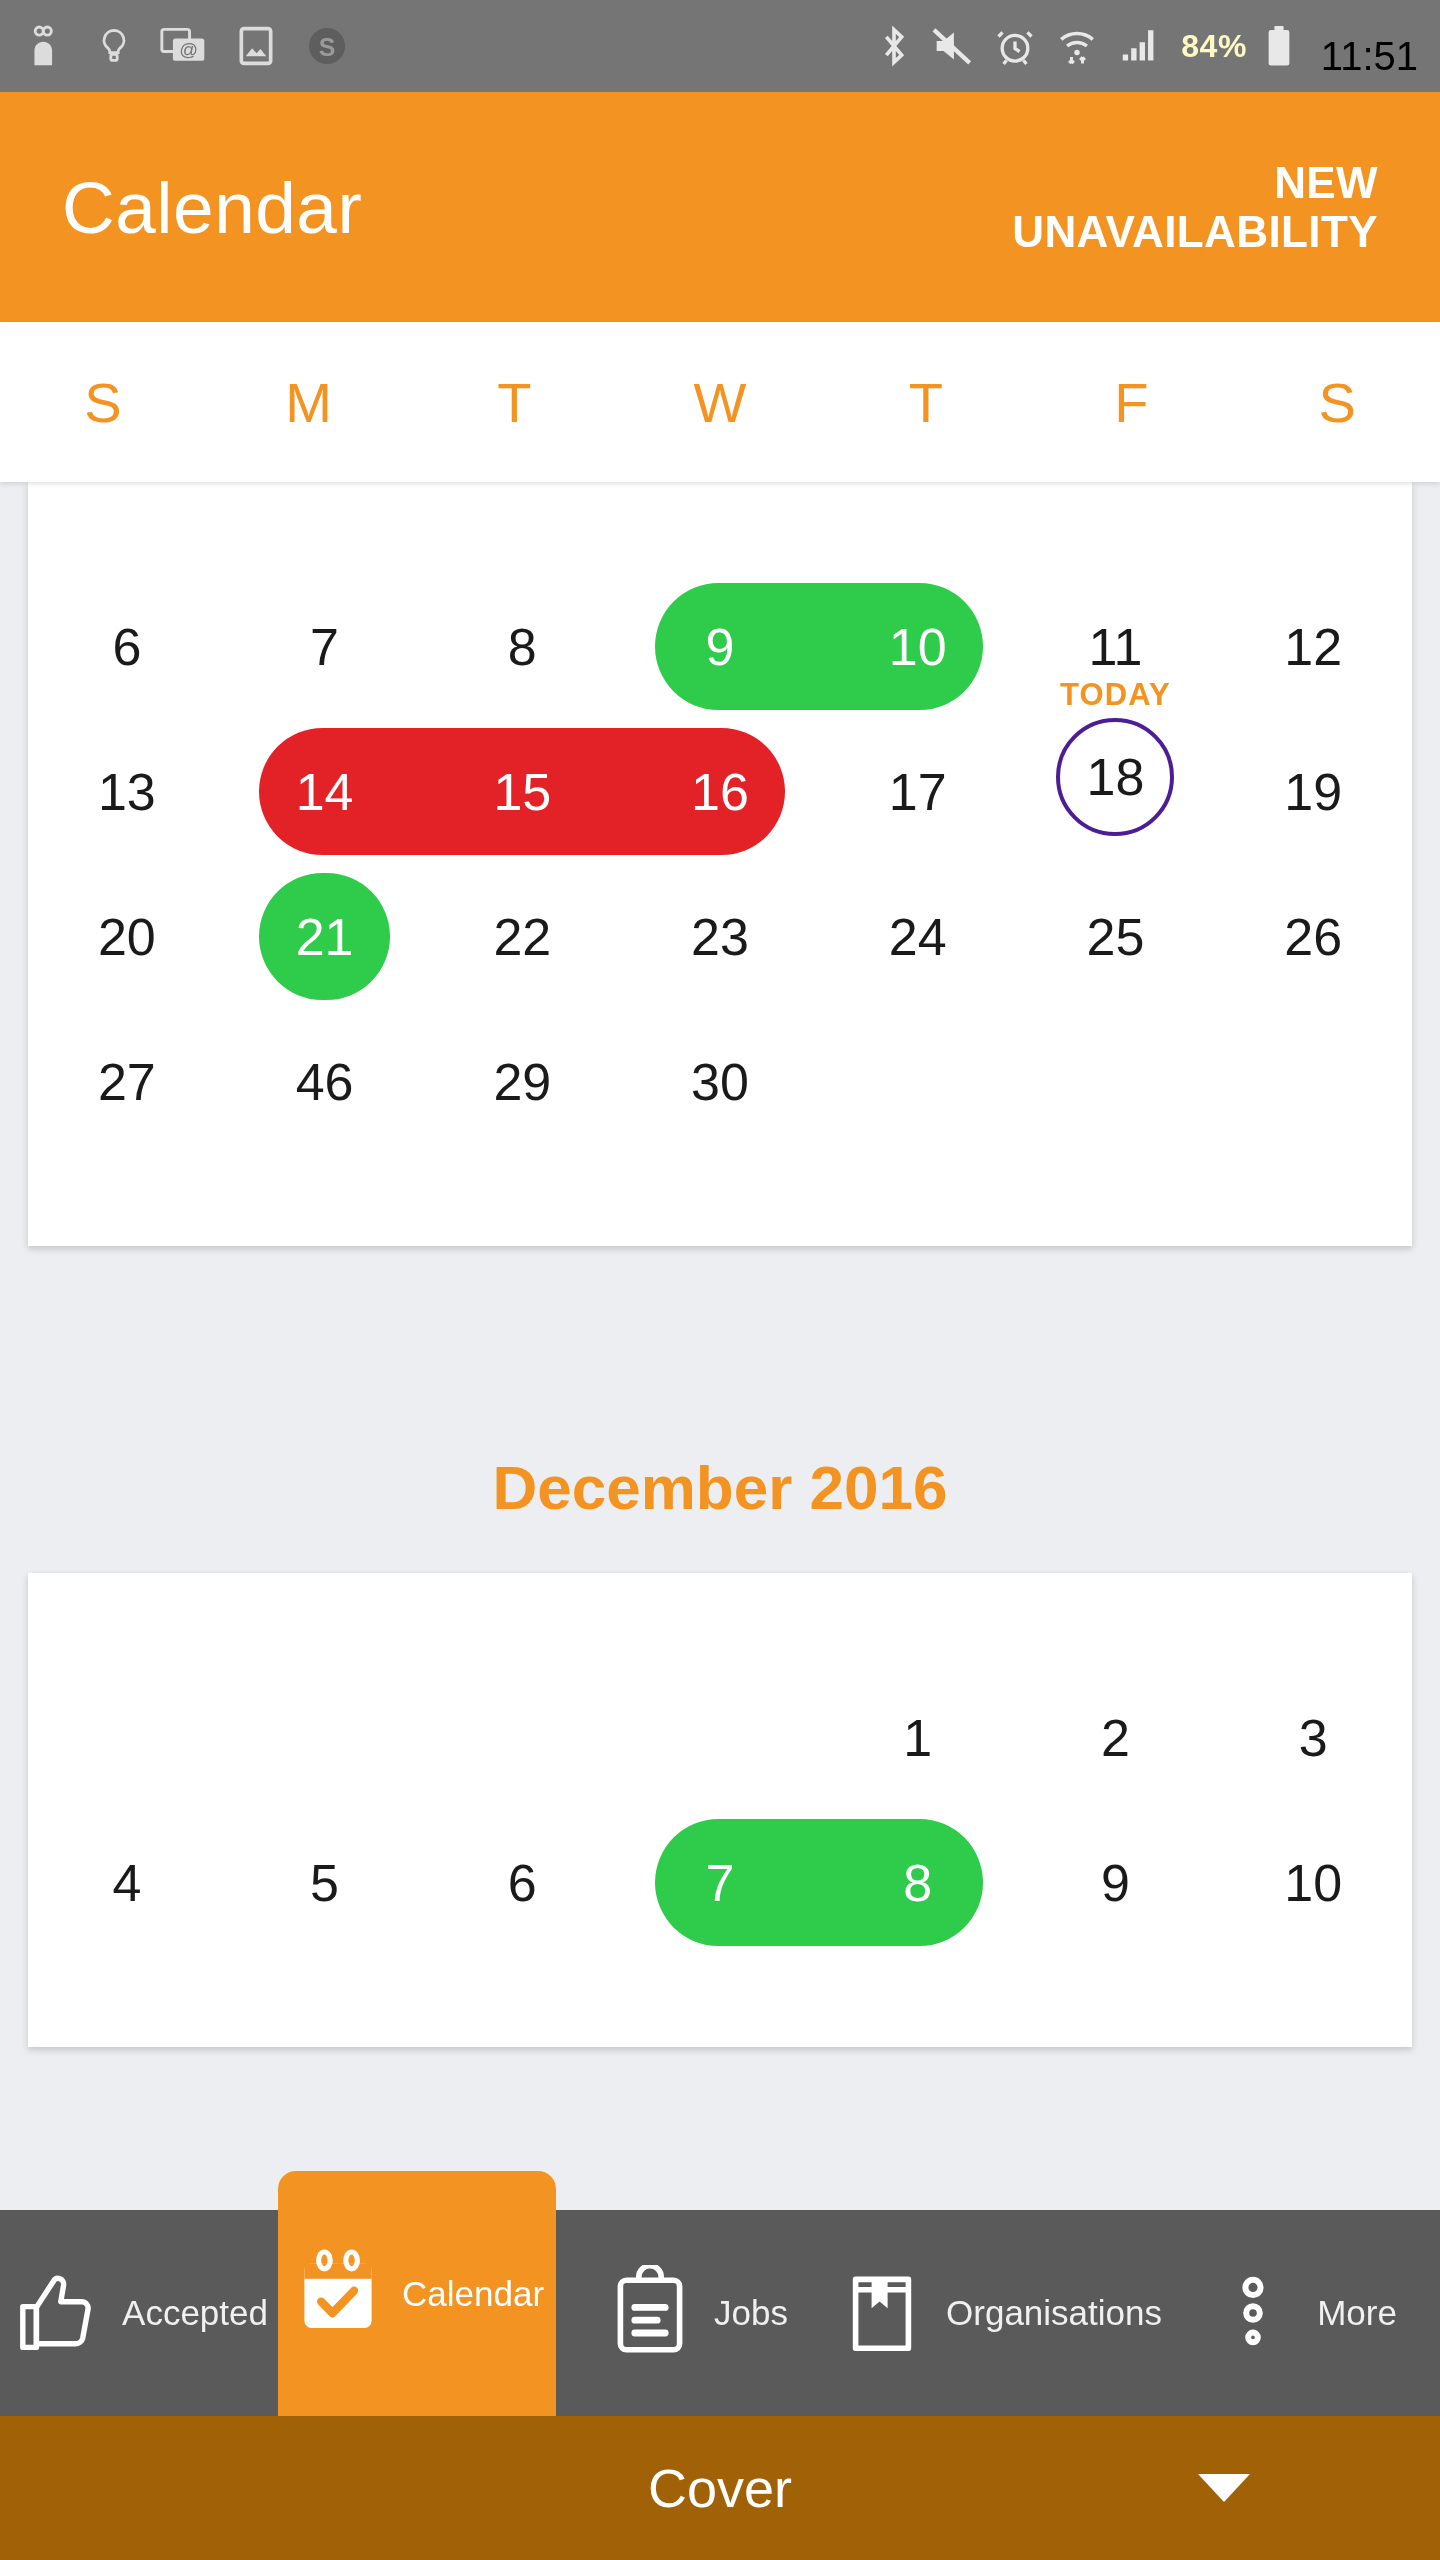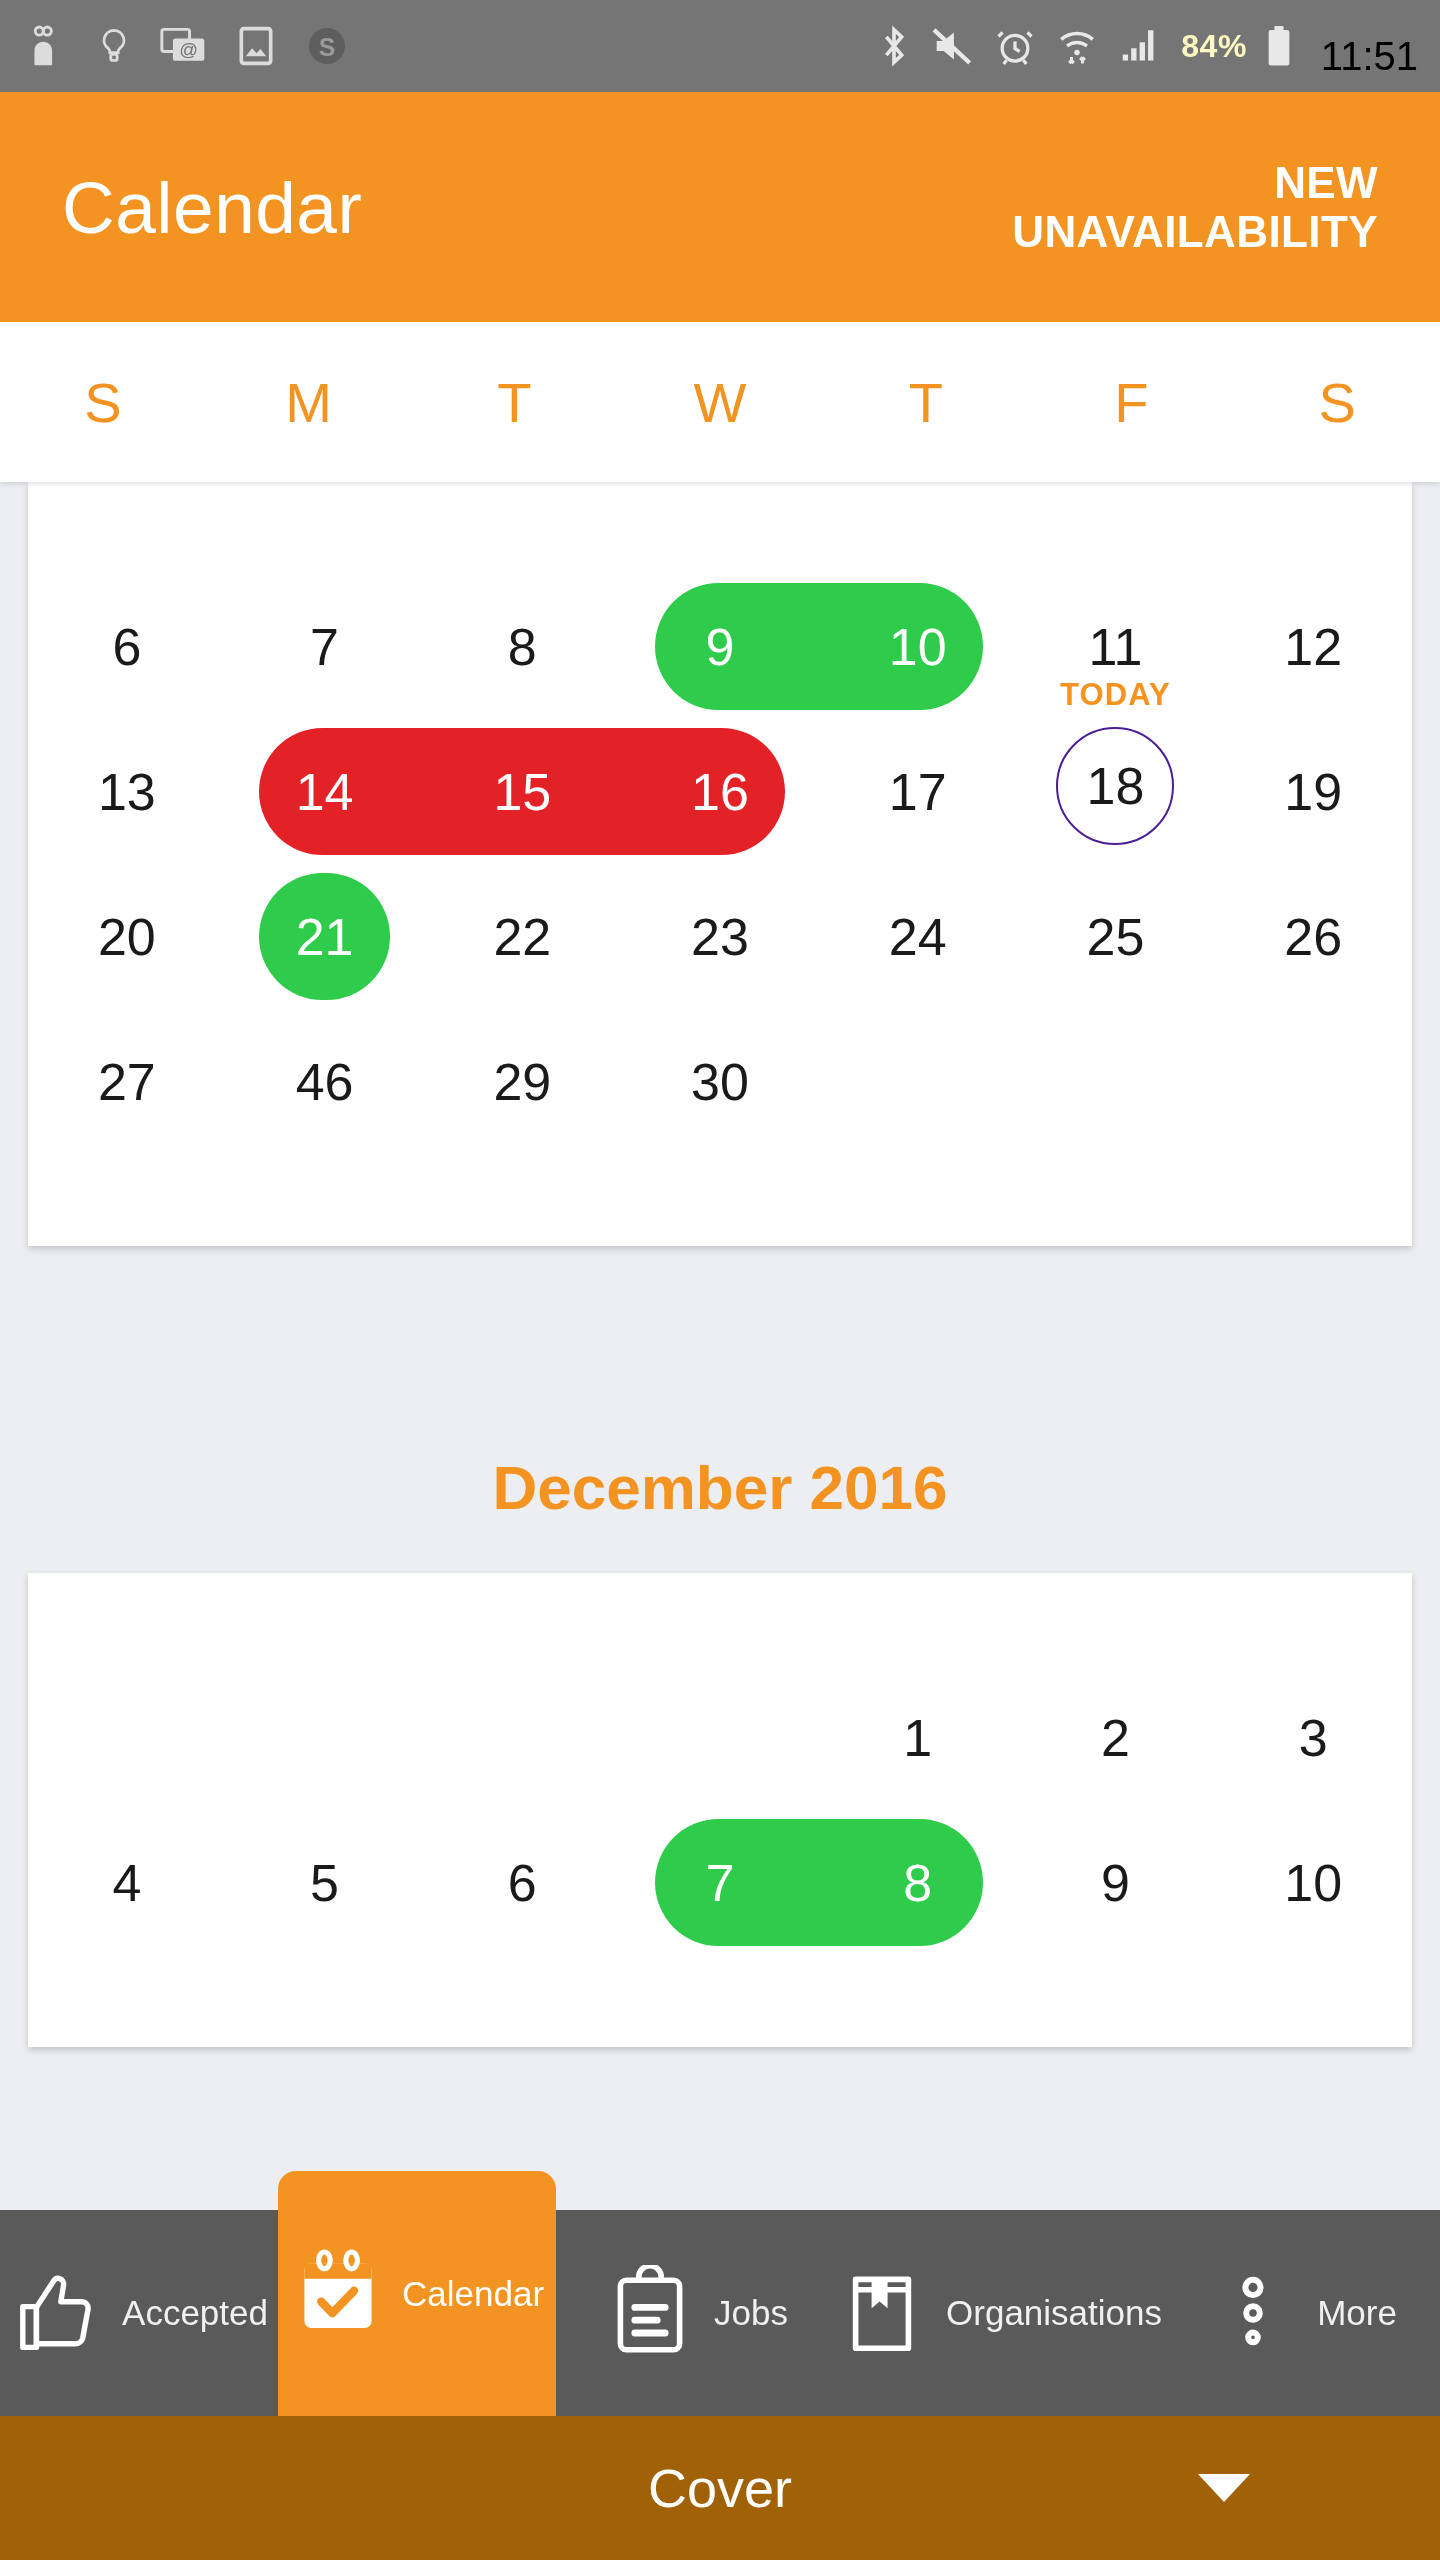--- a/index.html
+++ b/index.html
@@ -68,24 +68,24 @@
   }
   .range.green{ background:#2ECC4A; }
   .range.red{ background:#E32227; }
 
   .today-wrap{
     position:absolute; z-index:3; left:50%; transform:translateX(-50%);
     display:flex; flex-direction:column; align-items:center; top:-42px;
   }
   .today-label{
     color:#F39422; font-size:31px; font-weight:bold; letter-spacing:1.2px;
-    margin-bottom:14px;
+    margin-bottom:5px;
   }
   .today-ring{
-    width:118px; height:118px; border:2px solid #4c1d95; border-radius:50%;
+    width:118px; height:118px; border:4px solid #4c1d95; border-radius:50%;
     display:flex; align-items:center; justify-content:center;
   }
   .today-ring span{ font-size:52px; color:#1A1A1A; }
 
   .spacer-row{ height:92px; }
   .gap{ height:150px; }
 
   
   .bottomnav{
     position:absolute; left:0; bottom:144px; width:1440px; height:206px;

